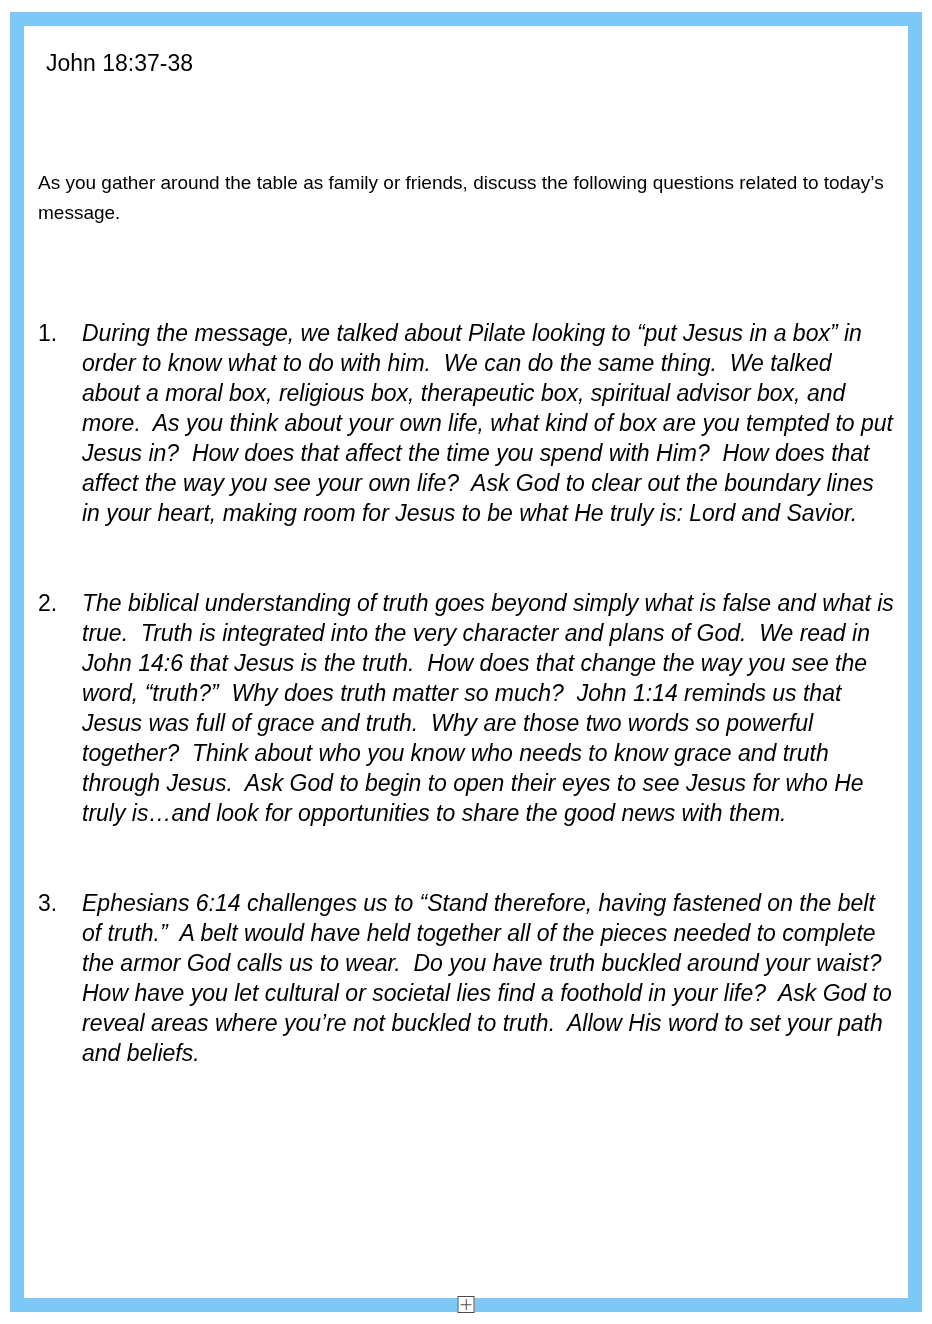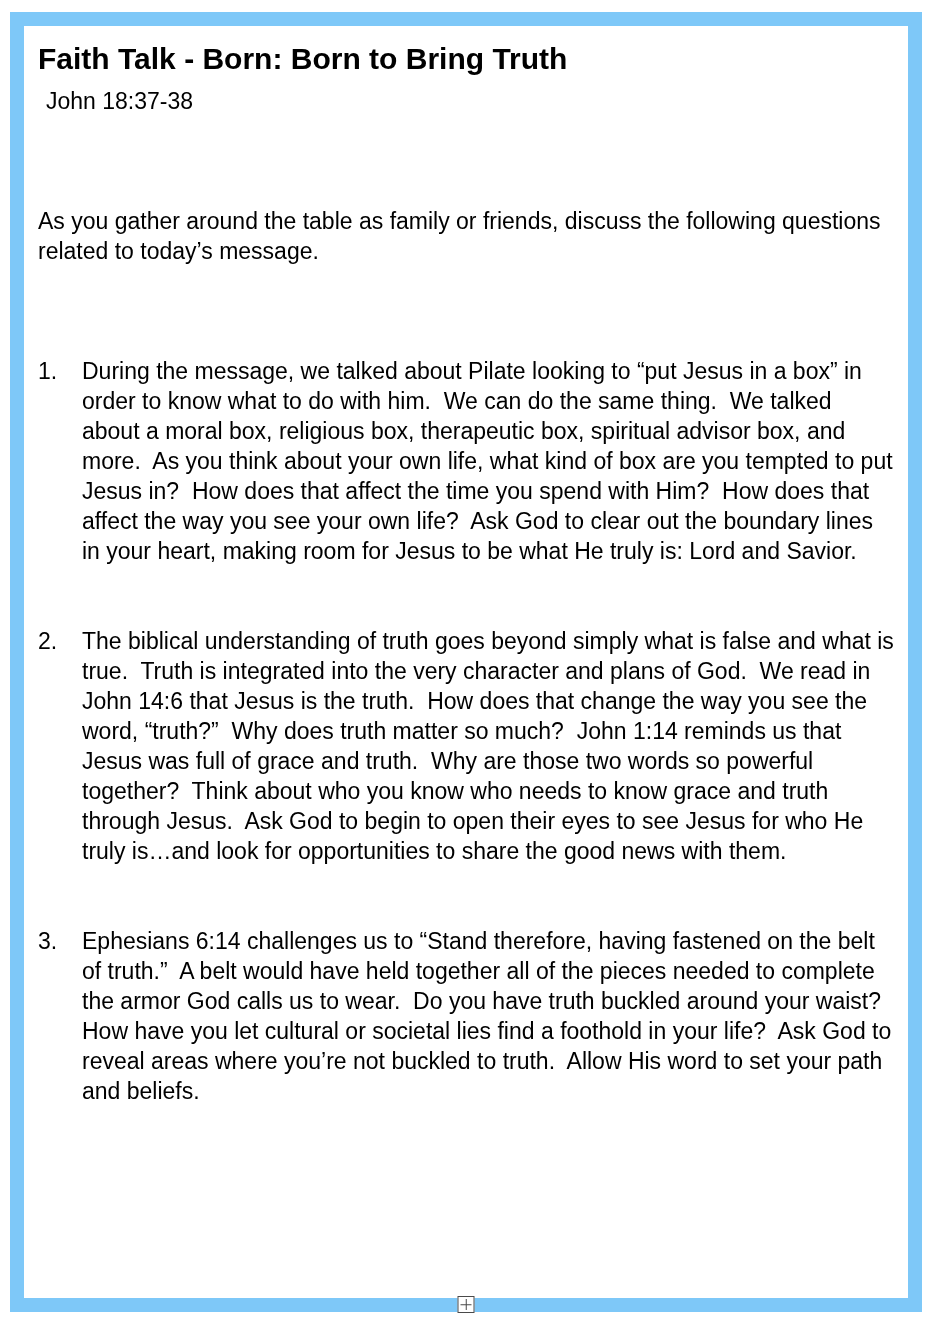--- a/index.html
+++ b/index.html
@@ -35,40 +35,41 @@
     font-weight: bold;
     line-height: 38px;
     margin: 0;
   }
   .doc-meta {
     font-size: 23px;
     line-height: 30px;
     margin: 8px;
   }
   .intro {
-    font-size: 23px;
+    font-size: 19px;
     line-height: 30px;
     margin-top: 90px;
     white-space: pre-wrap;
   }
   .question {
     display: flex;
     font-size: 23px;
     line-height: 30px;
   }
   .question.q1 { margin-top: 90px; }
   .question.q2 { margin-top: 60px; }
   .question.q3 { margin-top: 60px; }
   .q-num {
     width: 44px;
     flex-shrink: 0;
   }
   .q-text {
     flex: 1;
     white-space: pre-wrap;
+    font-style: italic;
   }
   .plus-handle {
     position: absolute;
     left: 50%;
     bottom: 11px;
     transform: translateX(-50%);
     width: 15px;
     height: 15px;
     background: #ffffff;
     border: 1.5px solid #4a4a4a;
@@ -96,21 +97,20 @@
     transform: translateY(-50%);
   }
 </style>
 </head>
 <body>
 
 <div class="canvas">
   <div class="frame">
     <div class="content">
 
-      <h1 class="doc-title">Faith Talk - Born: Born to Bring Truth</h1>
       <p class="doc-meta">John 18:37-38</p>
 
       <p class="intro">As you gather around the table as family or friends, discuss the following questions related to today’s message.</p>
 
       <div class="question q1">
         <span class="q-num">1.</span>
         <span class="q-text">During the message, we talked about Pilate looking to “put Jesus in a box” in order to know what to do with him.  We can do the same thing.  We talked about a moral box, religious box, therapeutic box, spiritual advisor box, and more.  As you think about your own life, what kind of box are you tempted to put Jesus in?  How does that affect the time you spend with Him?  How does that affect the way you see your own life?  Ask God to clear out the boundary lines in your heart, making room for Jesus to be what He truly is: Lord and Savior.</span>
       </div>
 
       <div class="question q2">

